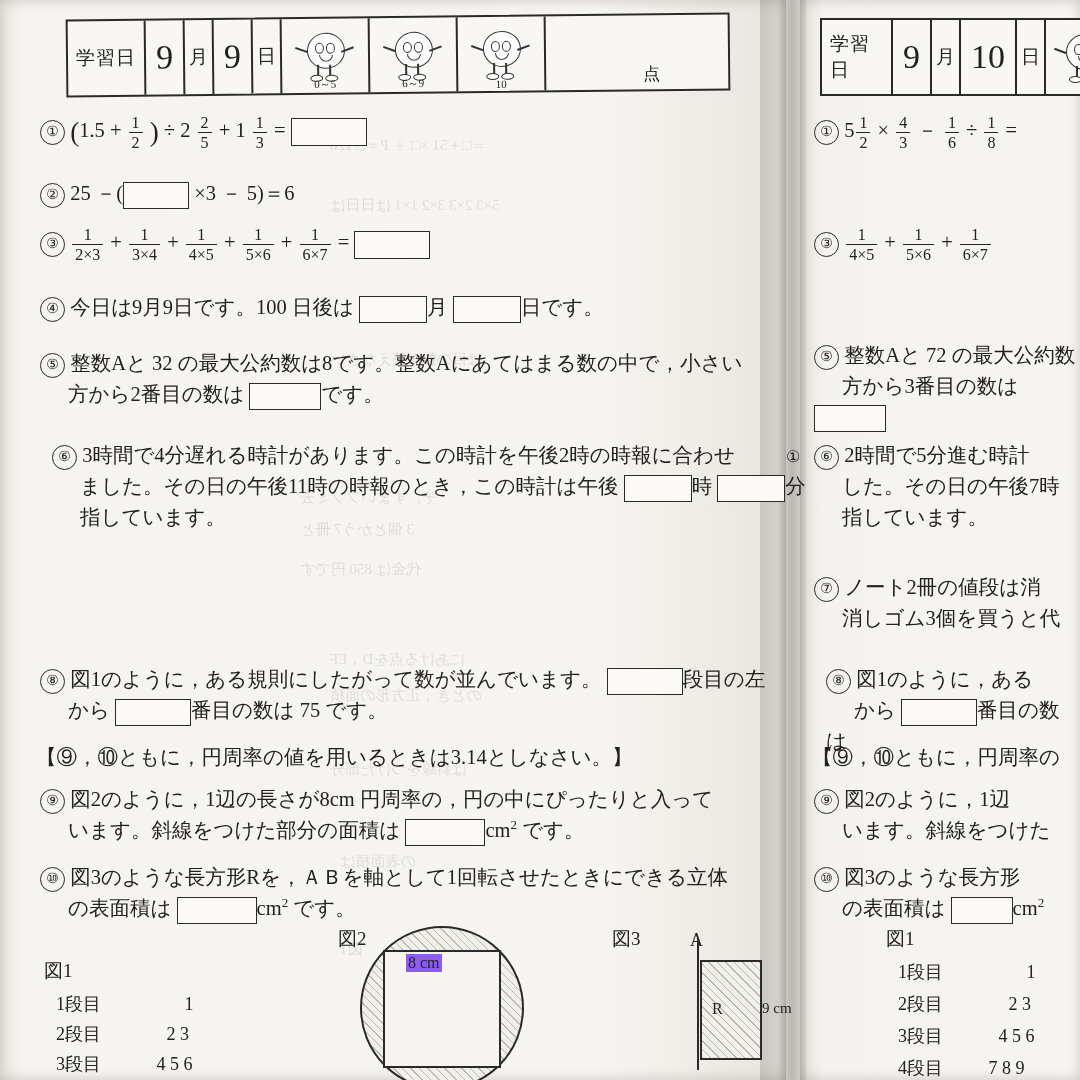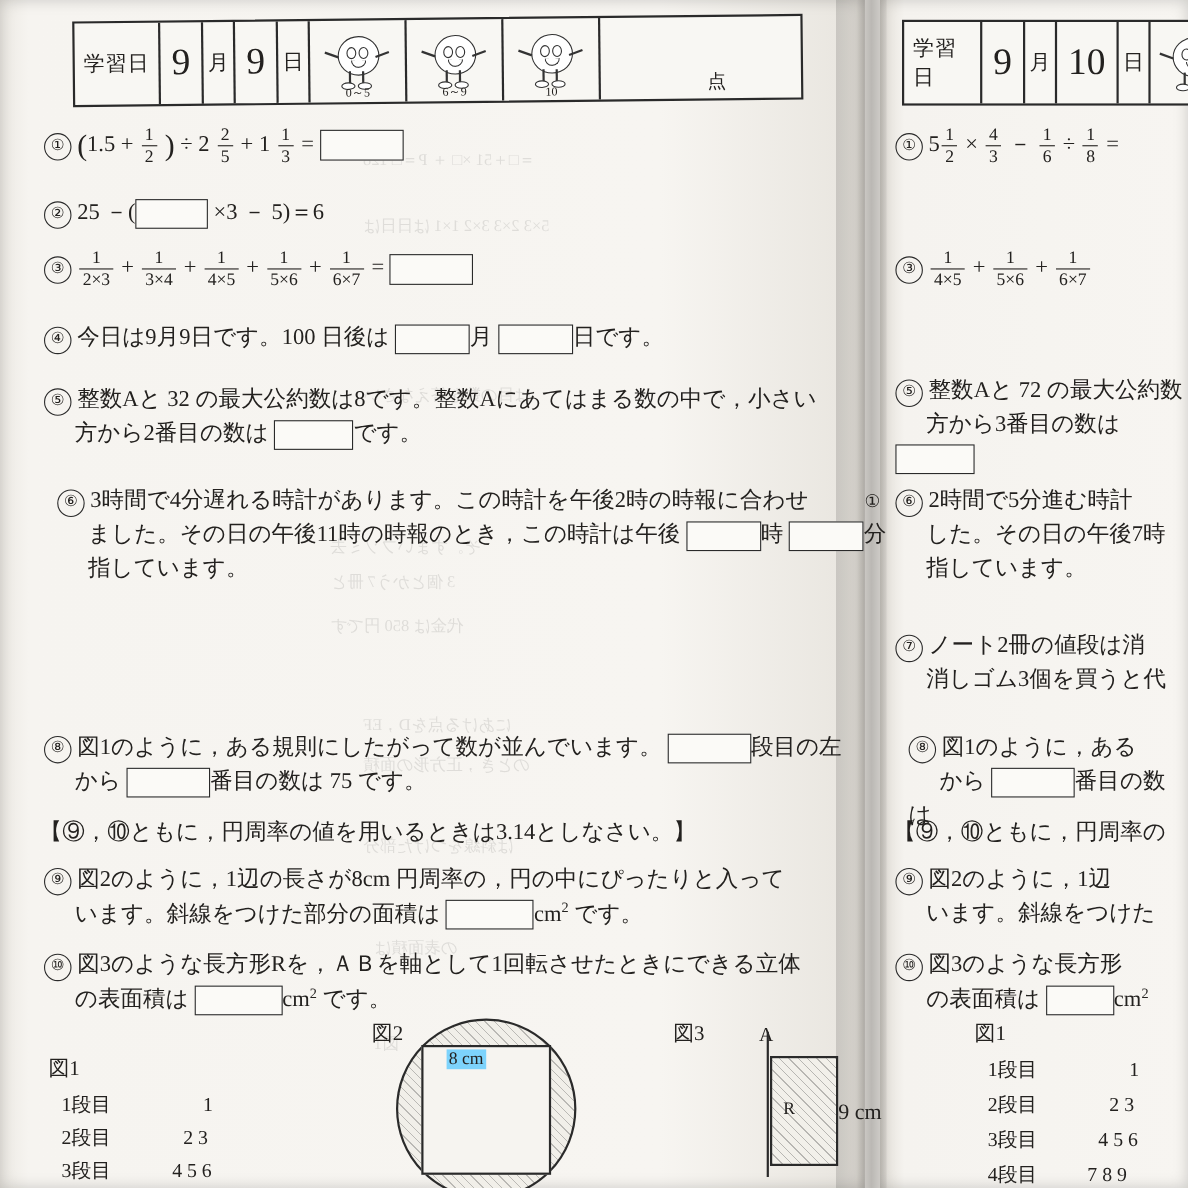--- a/index.html
+++ b/index.html
@@ -248,30 +248,30 @@
   <div class="fig1row" style="left:56px;top:1052px;">
     <span style="display:inline-block;width:72px;">3段目</span>
     <span style="display:inline-block;width:170px;text-align:left;padding-left:24px;">4  5  6</span>
   </div>
 
   <div class="fig1row" style="left:56px;top:1022px;opacity:0;"></div>
 
   <div class="figlabel" style="left:338px;top:926px;">図2</div>
   <div class="circ" style="left:360px;top:926px;width:160px;height:160px;"></div>
   <div class="sq" style="left:383px;top:950px;width:114px;height:114px;"></div>
-  <div class="cap" style="left:406px;top:954px;background:#7dd3fc;padding:0 2px;">8 cm</div>
+  <div class="cap" style="left:406px;top:954px;background:#8b5cf6;padding:0 2px;">8 cm</div>
 
   <div class="figlabel" style="left:612px;top:926px;">図3</div>
   <div class="figtext" style="left:690px;top:930px;">A</div>
   <div class="cyl" style="left:700px;top:952px;">
     <div class="axis"></div>
     <div class="body"></div>
   </div>
   <div class="figtext" style="left:712px;top:1000px;font-size:16px;">R</div>
-  <div class="figtext" style="left:762px;top:1000px;font-size:20px;">9 cm</div>
+  <div class="figtext" style="left:762px;top:1000px;font-size:15px;">9 cm</div>
 
   <div class="hdr" style="left:820px;top:18px;width:300px;height:74px;">
     <div class="cell lbl">学習日</div>
     <div class="cell bignum">9</div>
     <div class="cell unit">月</div>
     <div class="cell bignum">10</div>
     <div class="cell unit">日</div>
     <div class="cell facecell">
       <div class="face">
         <div class="head"></div>

